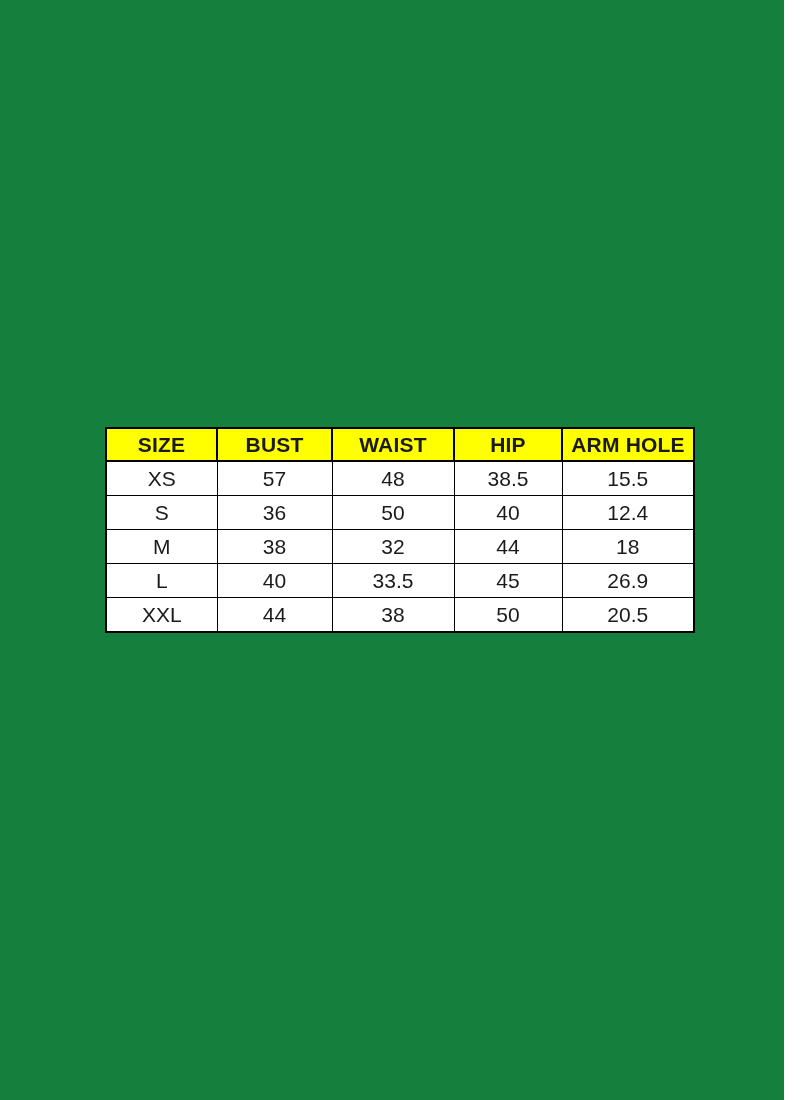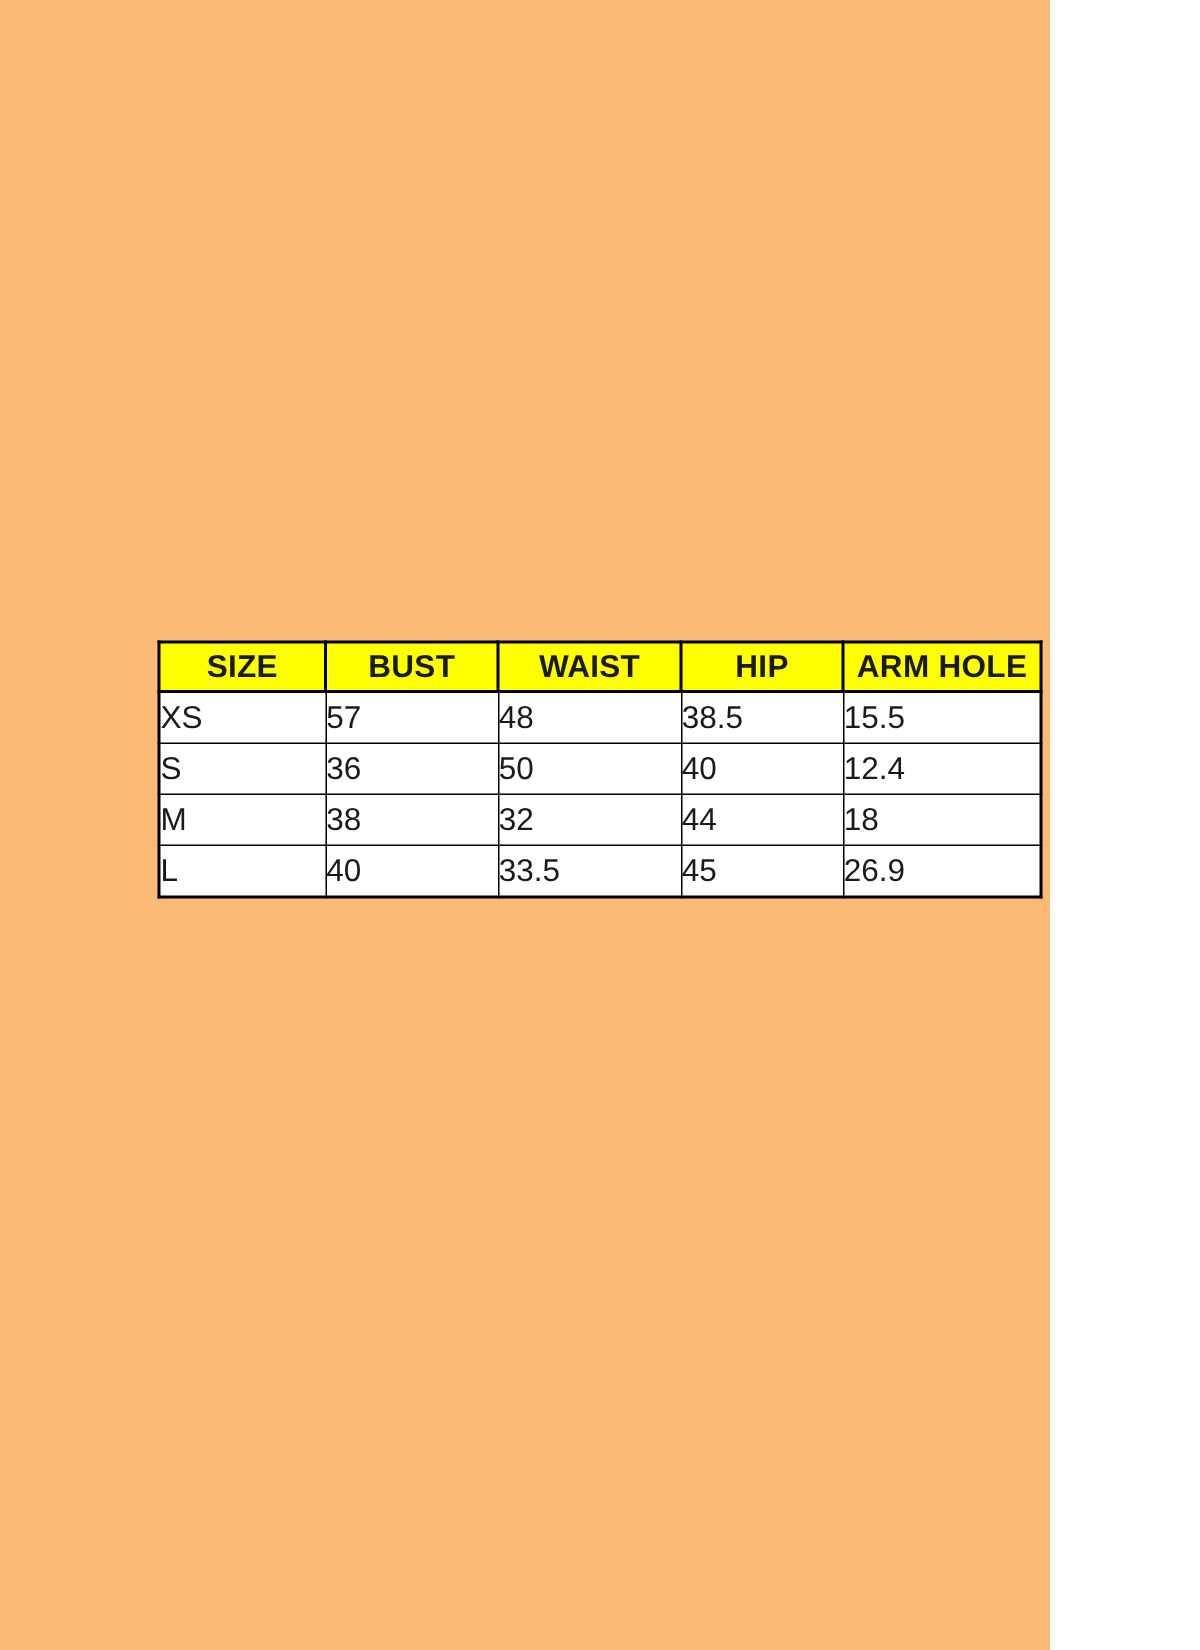--- a/index.html
+++ b/index.html
@@ -5,23 +5,23 @@
   html, body {
     margin: 0;
     padding: 0;
     background: #ffffff;
     width: 800px;
     height: 1100px;
     font-family: "Liberation Sans", "DejaVu Sans", sans-serif;
   }
   .canvas {
     position: relative;
-    width: 700px;
+    width: 784px;
     height: 1100px;
-    background: #fdba74;
+    background: #15803d;
     overflow: hidden;
   }
   table.size-chart {
     position: absolute;
     left: 105px;
     top: 427px;
     width: 588px;
     border-collapse: collapse;
     table-layout: fixed;
     border: 2px solid #000000;
@@ -43,21 +43,21 @@
     vertical-align: middle;
     letter-spacing: 0.2px;
   }
   table.size-chart td {
     background: #ffffff;
     border: 1px solid #000000;
     font-weight: 400;
     font-size: 21px;
     height: 33px;
     padding: 0;
-    text-align: left;
+    text-align: center;
     vertical-align: middle;
   }
 </style>
 </head>
 <body>
 
 <div class="canvas">
   <table class="size-chart">
     <colgroup>
       <col class="c-size">
@@ -97,15 +97,22 @@
         <td>44</td>
         <td>18</td>
       </tr>
       <tr>
         <td>L</td>
         <td>40</td>
         <td>33.5</td>
         <td>45</td>
         <td>26.9</td>
       </tr>
+      <tr>
+        <td>XXL</td>
+        <td>44</td>
+        <td>38</td>
+        <td>50</td>
+        <td>20.5</td>
+      </tr>
     </tbody>
   </table>
 </div>
 
 </body></html>

